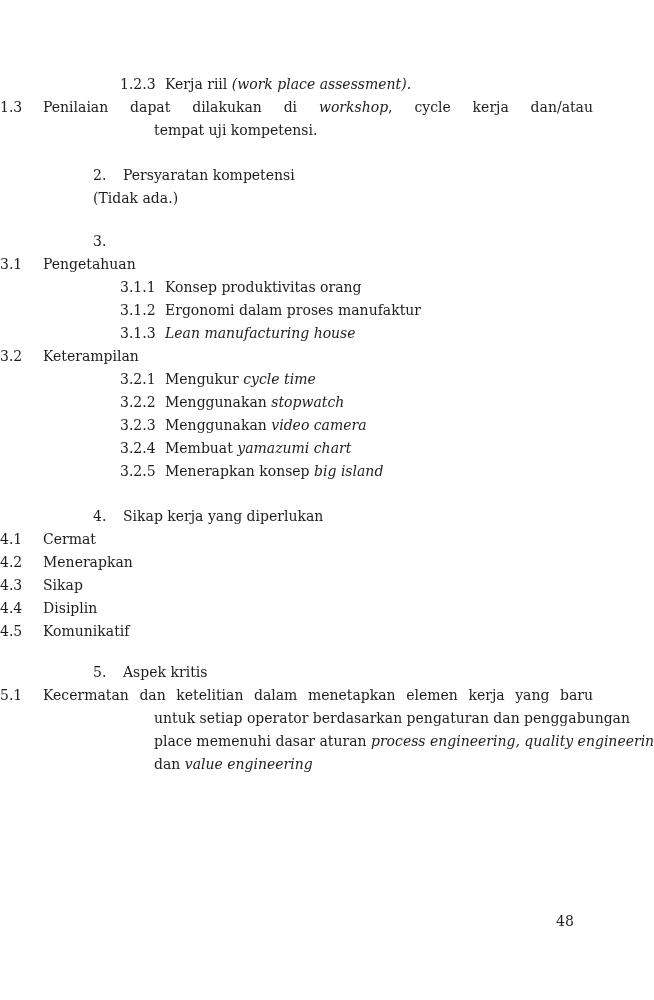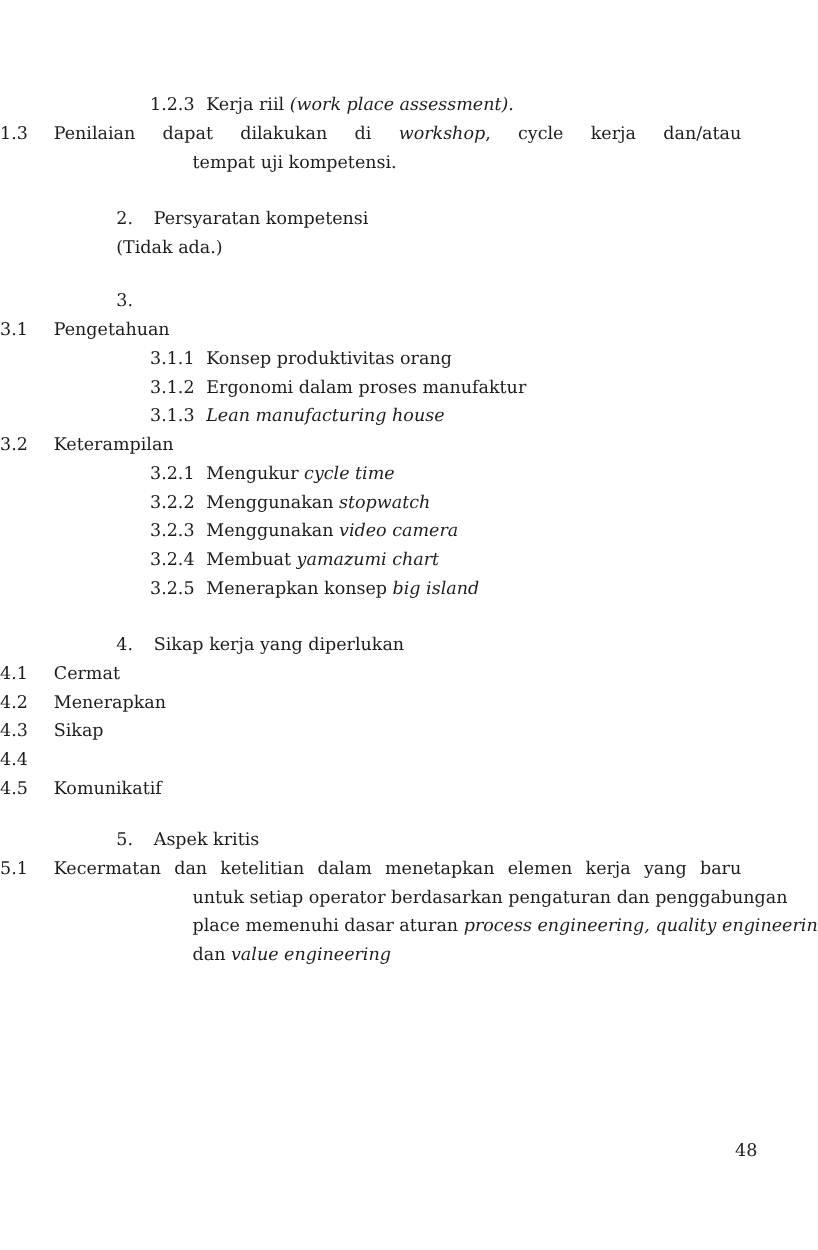--- a/index.html
+++ b/index.html
@@ -19,21 +19,21 @@
   .lv1{gap:12px;} .lv1>.num{width:31px;}
   .lv2{padding-left:120px;} .lv2>.num{width:45px;}
   .cont0{padding-left:93px;align-items:flex-end;}
   .cont1{padding-left:154px;justify-content:flex-end;}
   .txt{display:block;flex:1 1 auto;min-width:0;}
   .just .txt{text-align:justify;text-align-last:justify;white-space:nowrap;}
   .it{font-style:italic;}
   .g22{margin-top:22px;}
   .g20{margin-top:20px;}
   .g18{margin-top:18px;}
-  .page-number{position:absolute;top:910px;left:556px;line-height:23px;margin-left:32px;}
+  .page-number{position:absolute;top:910px;left:556px;line-height:23px;}
 </style>
 </head>
 <body>
 
 <div class="page">
   <div class="content">
 
     <div class="row lv2">
         <span class="num">1.2.3</span>
         <span class="txt"><span>Kerja riil </span><span class="it">(work place assessment).</span></span>
@@ -126,20 +126,21 @@
         <span class="txt"><span>Menerapkan</span></span>
       </div>
 
     <div class="row lv1">
         <span class="num">4.3</span>
         <span class="txt"><span>Sikap</span></span>
       </div>
 
     <div class="row lv1">
         <span class="num">4.4</span>
+        <span class="txt"><span>Disiplin</span></span>
       </div>
 
     <div class="row lv1">
         <span class="num">4.5</span>
         <span class="txt"><span>Komunikatif</span></span>
       </div>
 
     <div class="row lv0 g18">
         <span class="num">5.</span>
         <span class="txt"><span>Aspek kritis</span></span>

